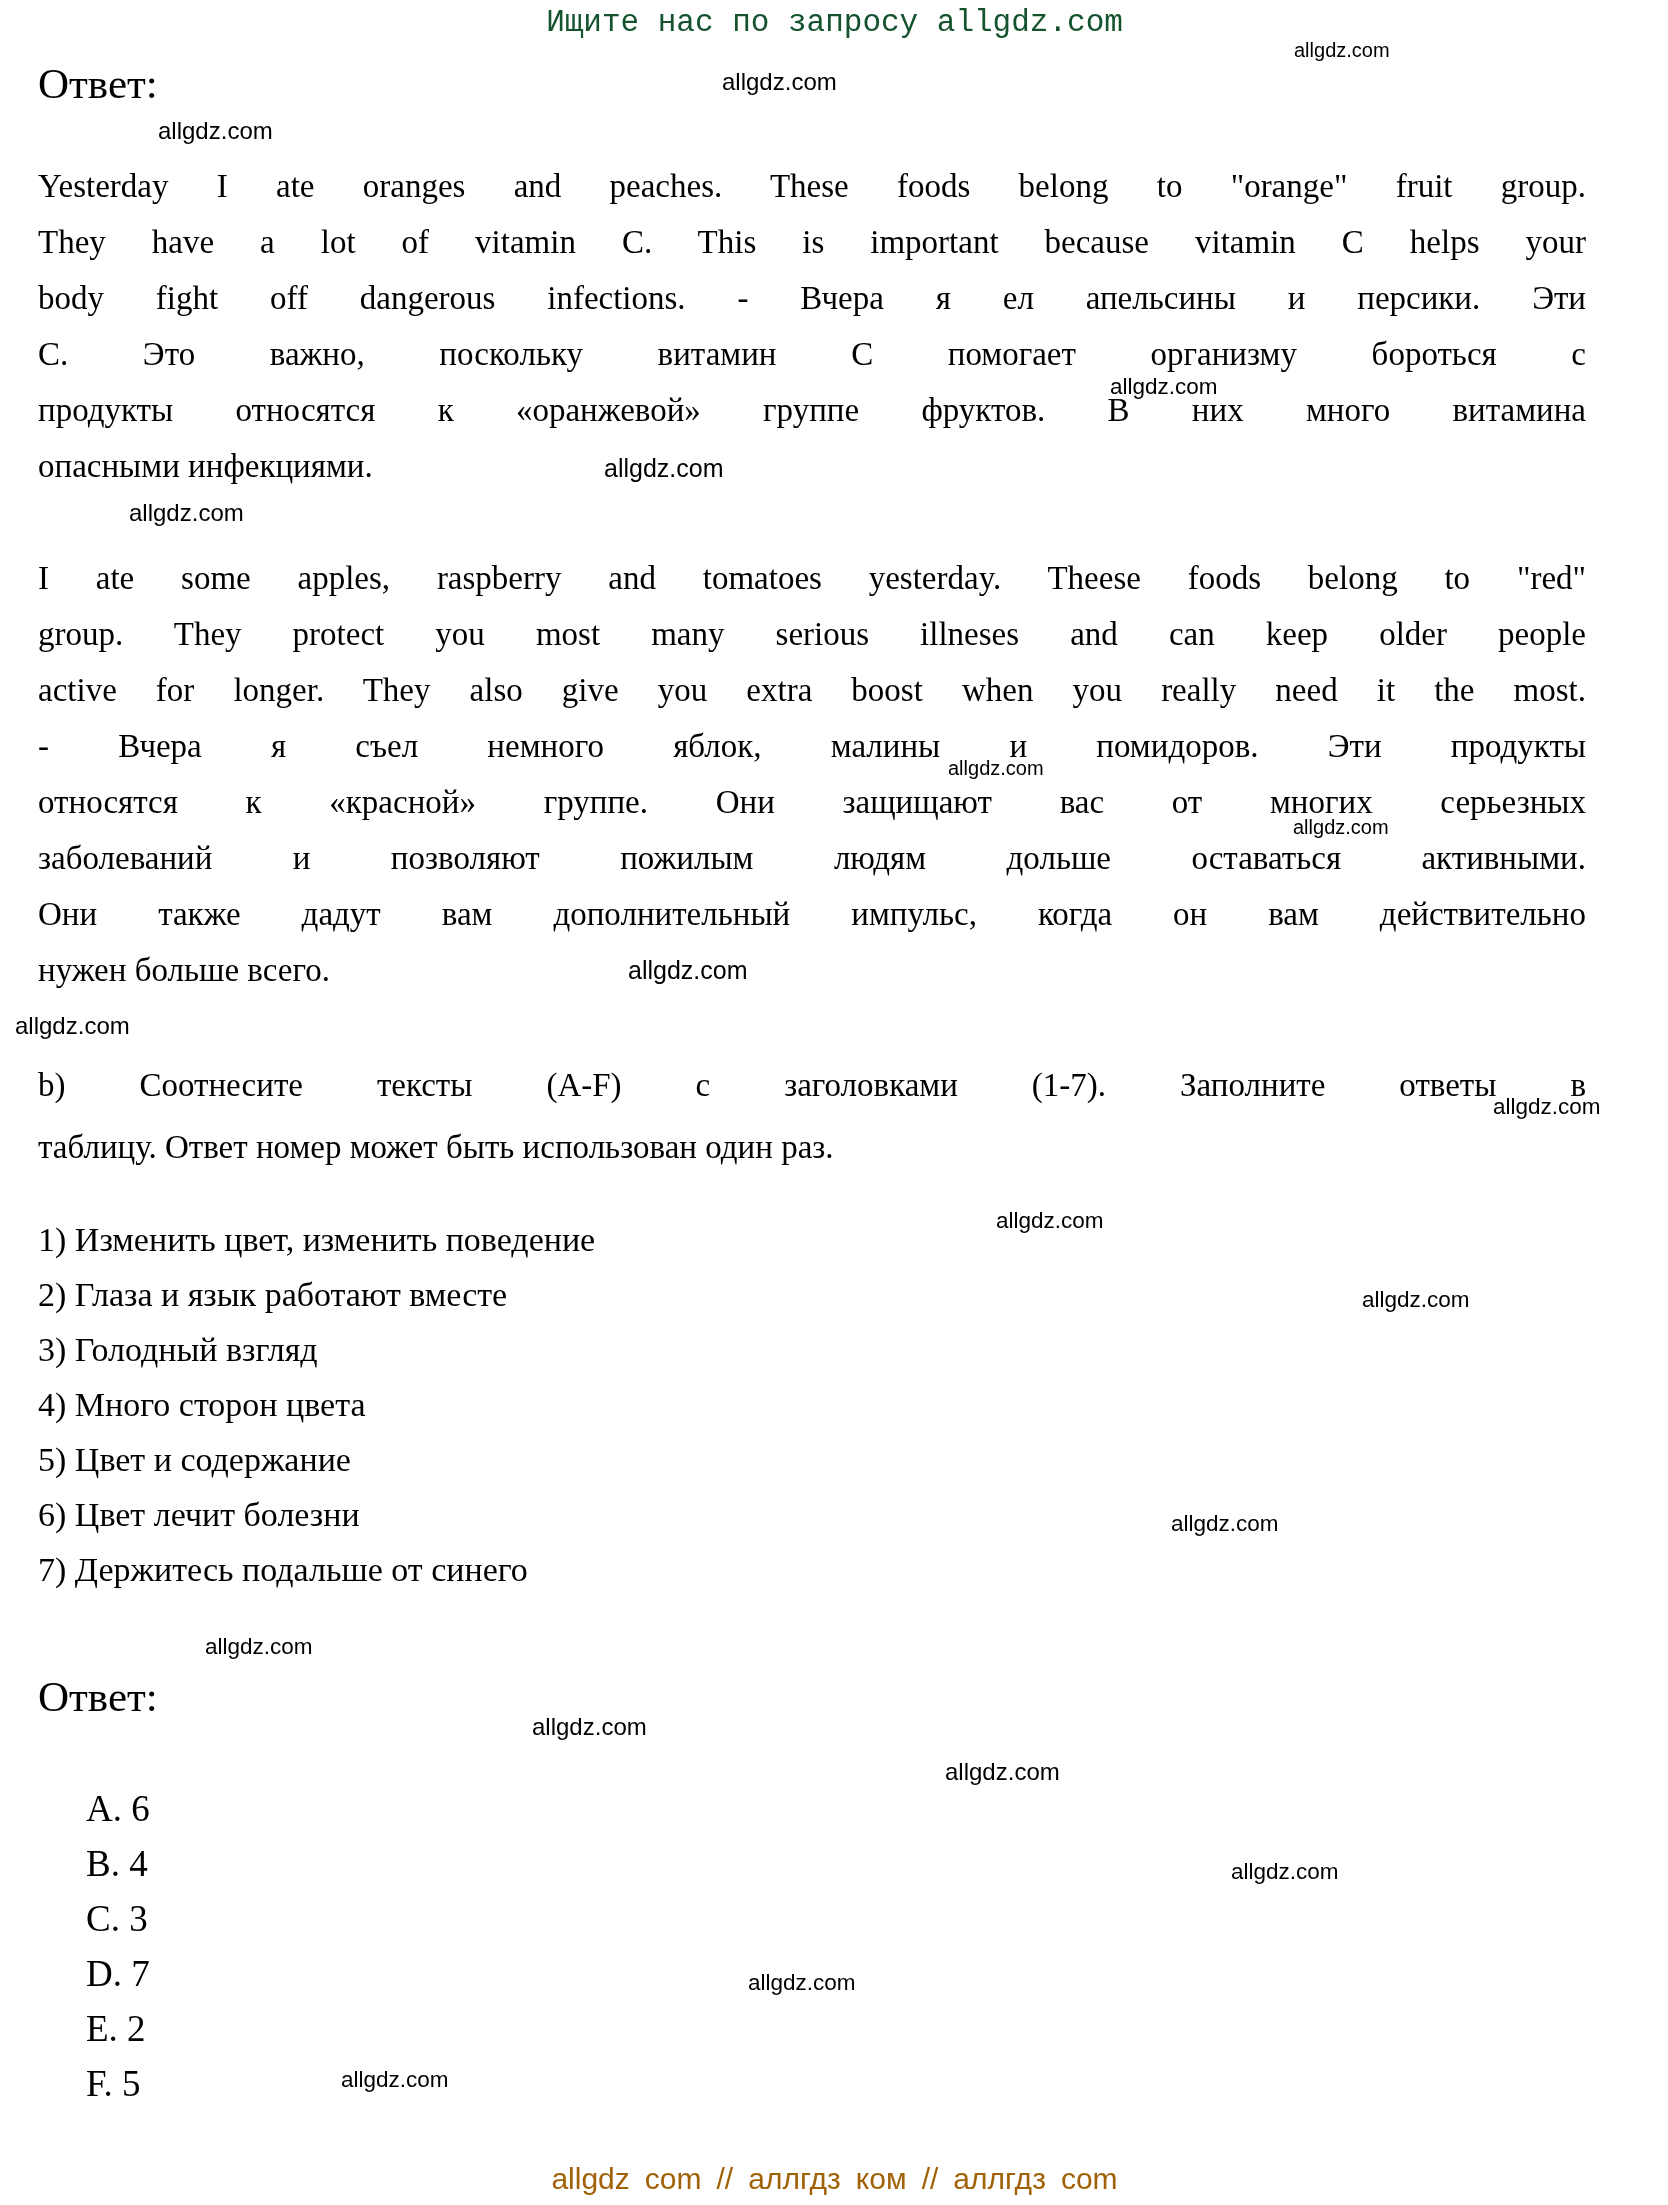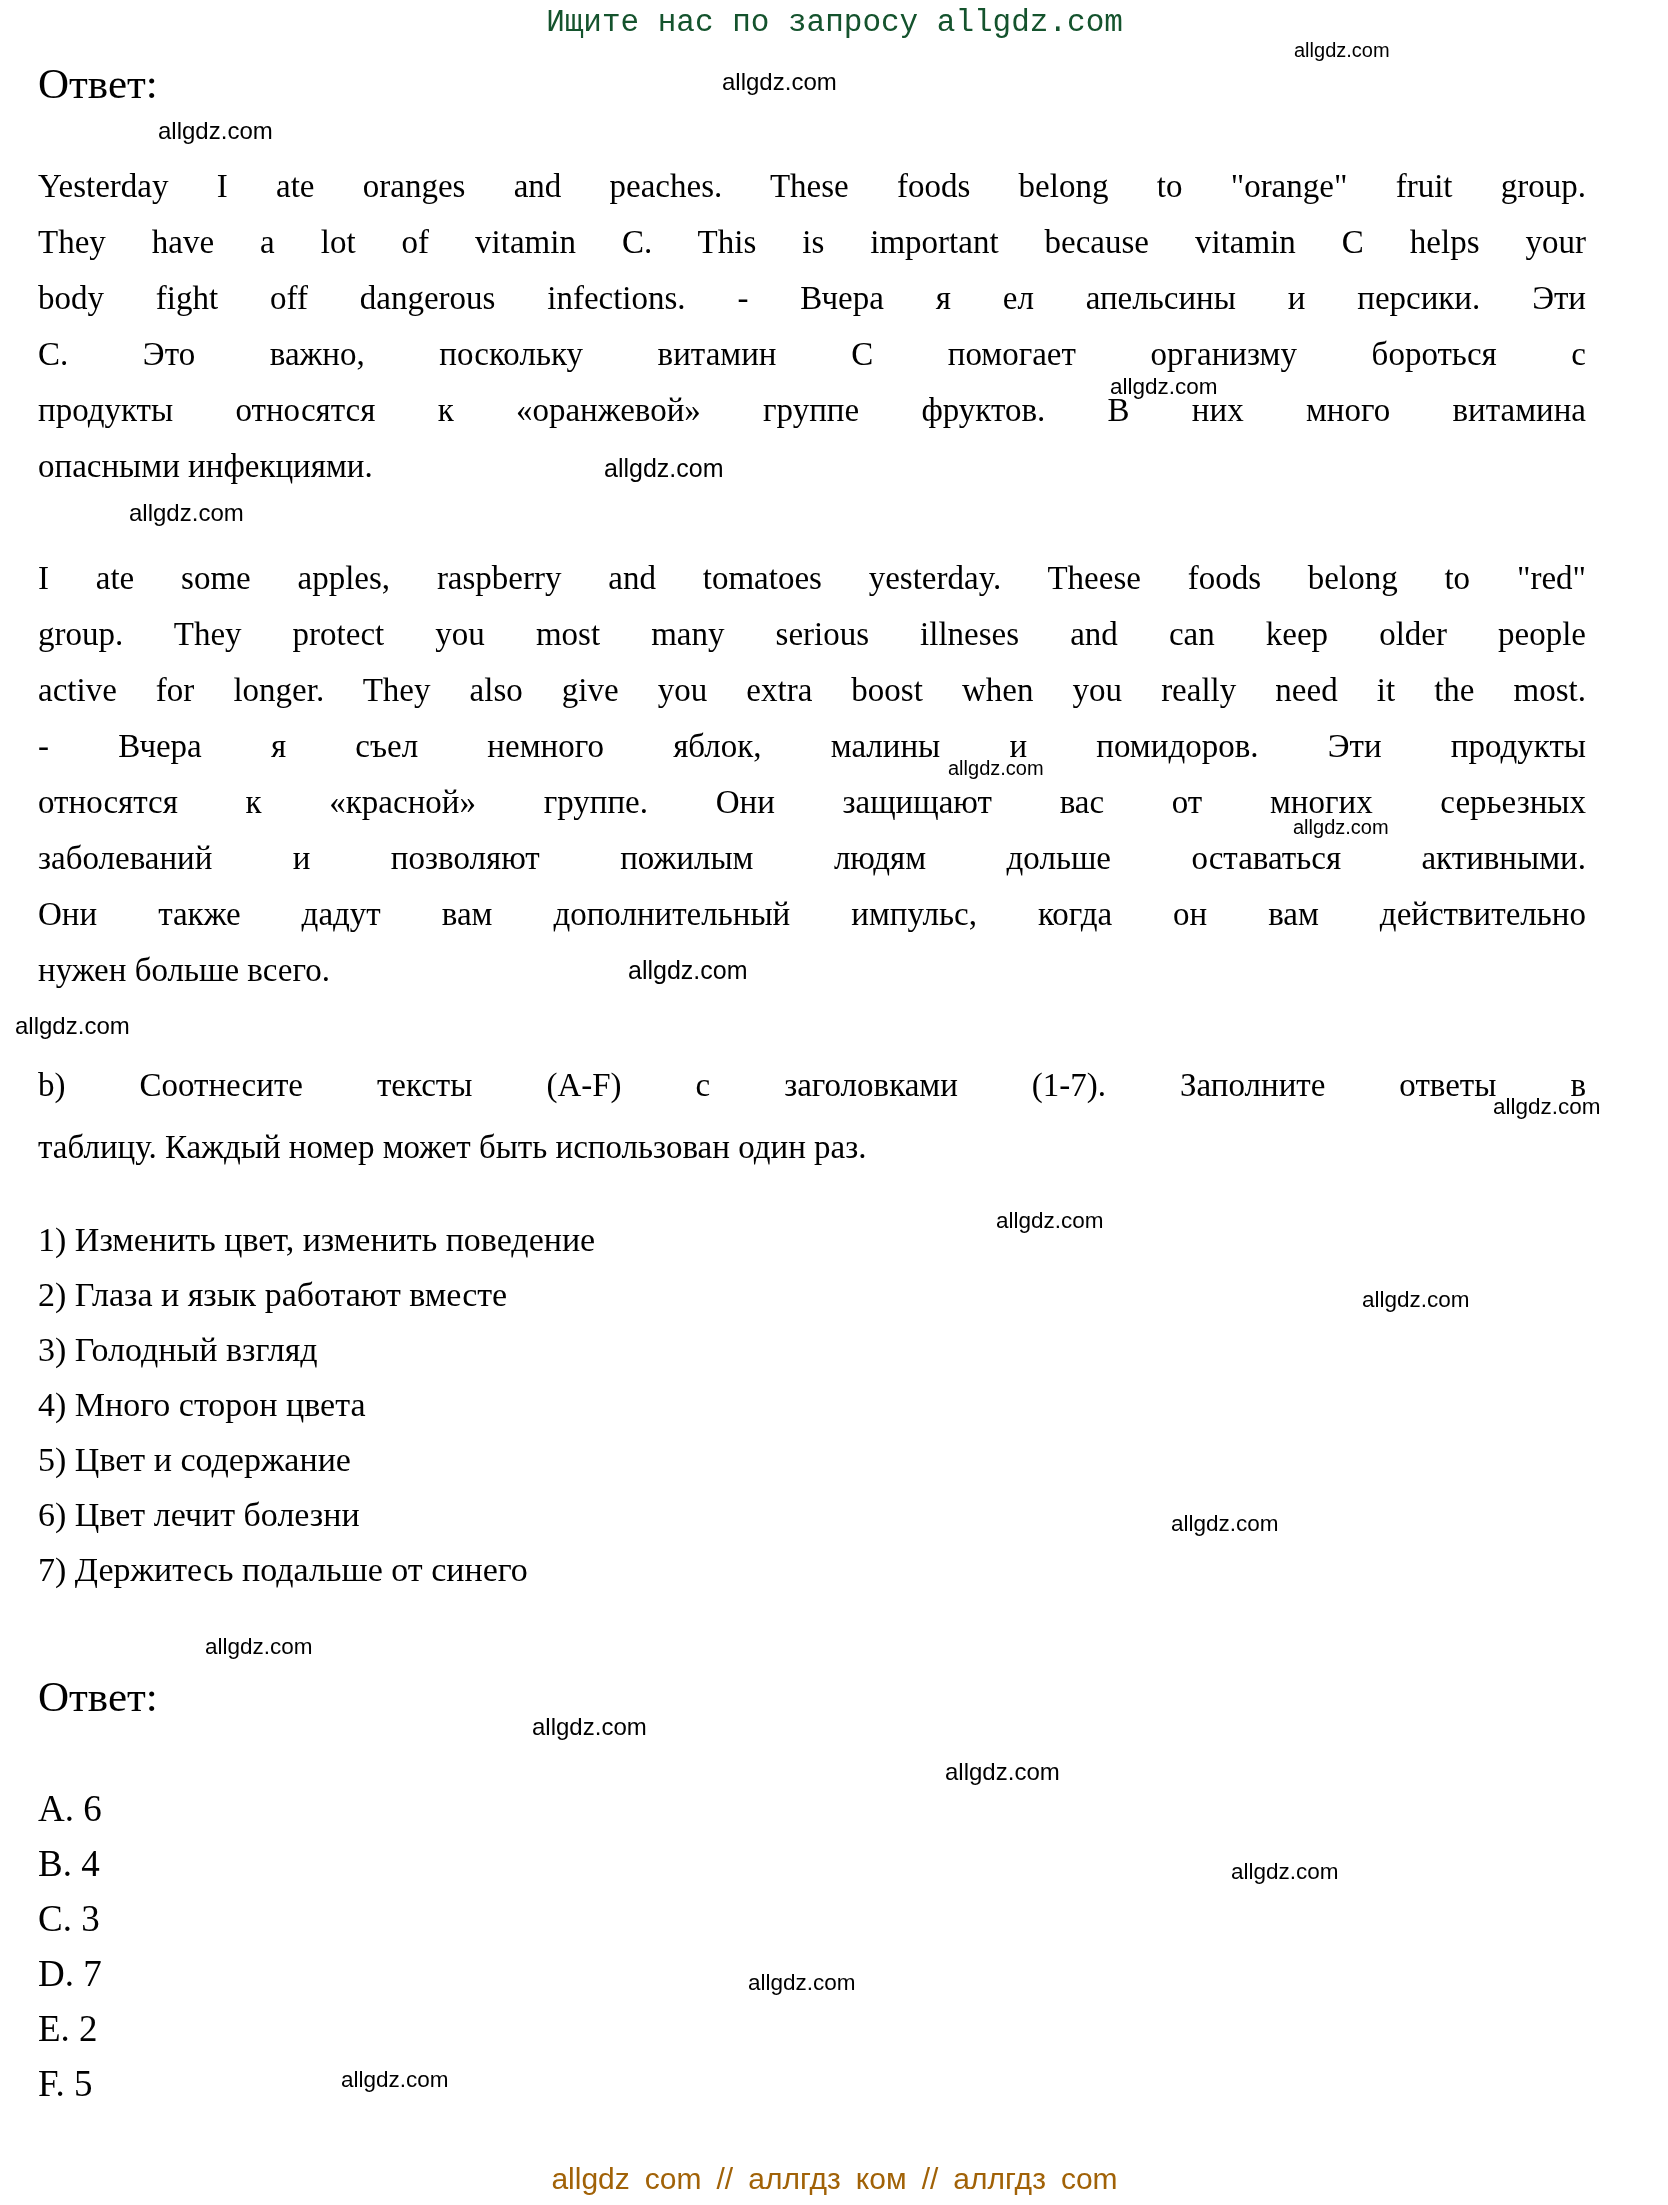--- a/index.html
+++ b/index.html
@@ -52,21 +52,21 @@
     position:absolute;
     left:38px;
     font-size:34px;
   }
   .list .li{line-height:55px;}
   .answers{
     position:absolute;
     left:38px;
     font-size:37px;
   }
-  .answers .li{line-height:55px;}
+  .answers .li{line-height:55px;margin-left:48px;}
   .footer{
     position:absolute;
     top:2162px;left:0;width:100%;
     text-align:center;
     font-family:"Liberation Sans","DejaVu Sans",sans-serif;
     font-size:30px;
     color:#a16207;
     word-spacing:6.7px;
   }
 </style>
@@ -115,21 +115,21 @@
     <div class="ln j">active for longer. They also give you extra boost when you really need it the most.</div>
     <div class="ln j">- Вчера я съел немного яблок, малины и помидоров. Эти продукты</div>
     <div class="ln j">относятся к «красной» группе. Они защищают вас от многих серьезных</div>
     <div class="ln j">заболеваний и позволяют пожилым людям дольше оставаться активными.</div>
     <div class="ln j">Они также дадут вам дополнительный импульс, когда он вам действительно</div>
     <div class="ln">нужен больше всего.</div>
   </div>
 
   <div class="para instr" style="top:1054px">
     <div class="ln j">b) Соотнесите тексты (A-F) с заголовками (1-7). Заполните ответы в</div>
-    <div class="ln">таблицу. Каждый номер может быть использован один раз.</div>
+    <div class="ln">таблицу. Ответ номер может быть использован один раз.</div>
   </div>
 
   <div class="list" style="top:1212px">
     <div class="li">1) Изменить цвет, изменить поведение</div>
     <div class="li">2) Глаза и язык работают вместе</div>
     <div class="li">3) Голодный взгляд</div>
     <div class="li">4) Много сторон цвета</div>
     <div class="li">5) Цвет и содержание</div>
     <div class="li">6) Цвет лечит болезни</div>
     <div class="li">7) Держитесь подальше от синего</div>

